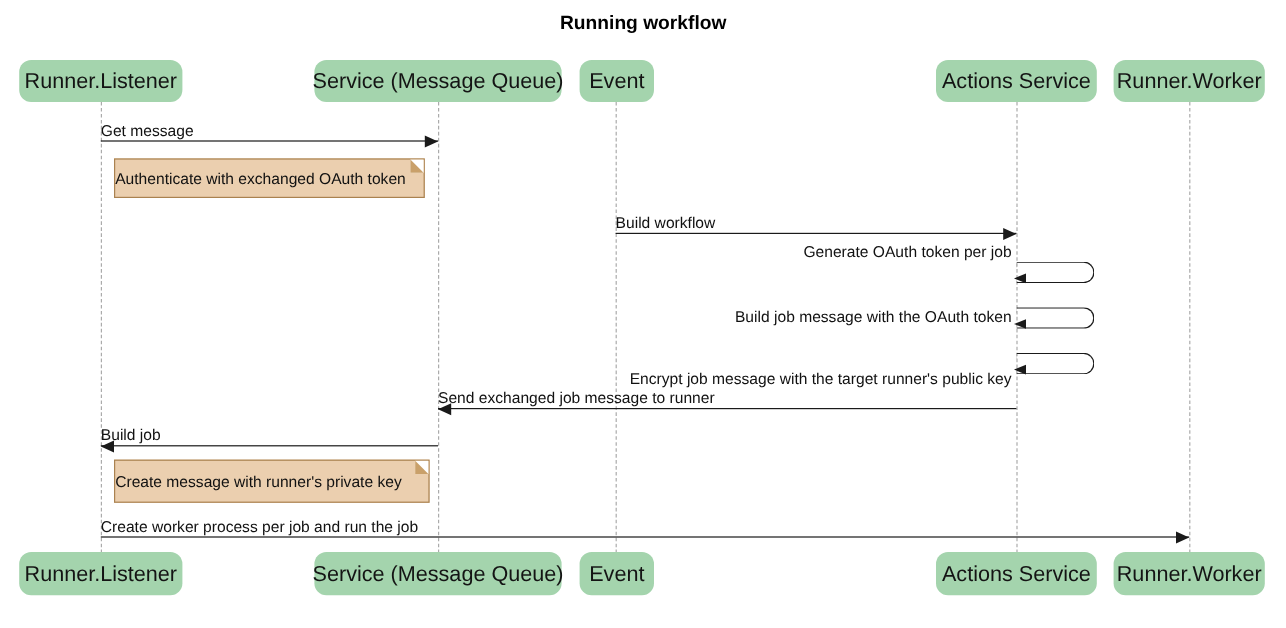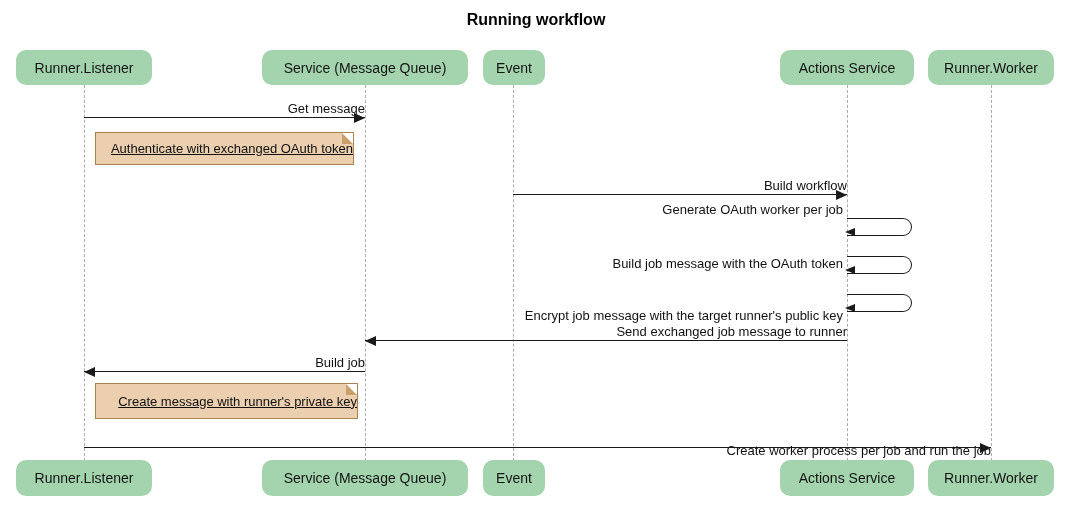--- a/index.html
+++ b/index.html
@@ -8,30 +8,30 @@
     background:#ffffff; overflow:hidden;
     font-family:"Liberation Sans", sans-serif; color:#111111;
   }
   .title {
     position:absolute; left:0; top:11px; width:1072px;
     text-align:center; font-size:16px; font-weight:bold; color:#000000;
   }
   .participant {
     position:absolute; height:35px; background:#A4D4AD; border-radius:10px;
     display:flex; align-items:center; justify-content:center;
-    font-size:14px; color:#141414; white-space:nowrap;
+    font-size:18px; color:#141414; white-space:nowrap;
   }
   .participant.bottom { height:36px; }
   .lifeline {
     position:absolute; top:85px; height:376px; width:0;
     border-left:1.5px dashed #ababab;
   }
   .msg-label {
     position:absolute; font-size:13px; line-height:15px; color:#111111;
-    text-align:right; white-space:nowrap;
+    text-align:left; white-space:nowrap;
   }
   .msg-label.right-align { text-align:right; }
   .msg-line {
     position:absolute; height:0; border-top:1.5px solid #1a1a1a;
   }
   .arrowhead-right {
     position:absolute; width:0; height:0;
     border-top:5px solid transparent; border-bottom:5px solid transparent;
     border-left:11px solid #1a1a1a;
   }
@@ -44,22 +44,22 @@
     position:absolute; width:64px; height:16px;
     border:1.5px solid #1a1a1a; border-left:none;
     border-radius:0 9px 9px 0;
   }
   .self-loop .arrowhead-left {
     left:-2px; top:9px;
     border-top-width:4.5px; border-bottom-width:4.5px; border-right-width:10px;
   }
   .note {
     position:absolute; background:#EBCFAF; border:1.5px solid #AA8250;
-    font-size:13px; display:flex; align-items:center; justify-content:flex-end;
-    text-align:center; white-space:nowrap; color:#111111;text-decoration:underline;
+    font-size:13px; display:flex; align-items:center; justify-content:flex-start;
+    text-align:center; white-space:nowrap; color:#111111;
   }
   .note-fold {
     position:absolute; top:0; right:0; width:0; height:0;
     border-top:11px solid #ffffff; border-left:11px solid #C9A06A;
   }
 </style>
 </head>
 <body>
 
 <div id="diagram">
@@ -89,21 +89,21 @@
     <span class="note-fold"></span>
   </div>
 
   <div>
     <div class="msg-label" style="left:513px; top:178px; width:334px;">Build workflow</div>
     <div class="msg-line" style="left:513px; top:194px; width:334px;"></div>
     <span class="arrowhead-right" style="left:836px; top:190px;"></span>
   </div>
 
   <div>
-    <div class="msg-label right-align" style="left:443px; top:202px; width:400px;">Generate OAuth worker per job</div>
+    <div class="msg-label right-align" style="left:443px; top:202px; width:400px;">Generate OAuth token per job</div>
     <div class="self-loop" style="left:847px; top:218px;">
       <span class="arrowhead-left"></span>
     </div>
   </div>
 
   <div>
     <div class="msg-label right-align" style="left:443px; top:256px; width:400px;">Build job message with the OAuth token</div>
     <div class="self-loop" style="left:847px; top:256px;">
       <span class="arrowhead-left"></span>
     </div>
@@ -127,21 +127,21 @@
     <div class="msg-line" style="left:84px; top:371px; width:281px;"></div>
     <span class="arrowhead-left" style="left:84px; top:367px;"></span>
   </div>
 
   <div class="note" style="left:95px; top:383px; width:261px; height:34px;">
     <span>Create message with runner's private key</span>
     <span class="note-fold"></span>
   </div>
 
   <div>
-    <div class="msg-label" style="left:84px; top:431px; width:907px;margin-top:12px;">Create worker process per job and run the job</div>
+    <div class="msg-label" style="left:84px; top:431px; width:907px;">Create worker process per job and run the job</div>
     <div class="msg-line" style="left:84px; top:447px; width:907px;"></div>
     <span class="arrowhead-right" style="left:980px; top:443px;"></span>
   </div>
 
   <div class="participant bottom" style="left:16px;  top:460px; width:136px;">Runner.Listener</div>
   <div class="participant bottom" style="left:262px; top:460px; width:206px;">Service (Message Queue)</div>
   <div class="participant bottom" style="left:483px; top:460px; width:62px;">Event</div>
   <div class="participant bottom" style="left:780px; top:460px; width:134px;">Actions Service</div>
   <div class="participant bottom" style="left:928px; top:460px; width:126px;">Runner.Worker</div>
 

